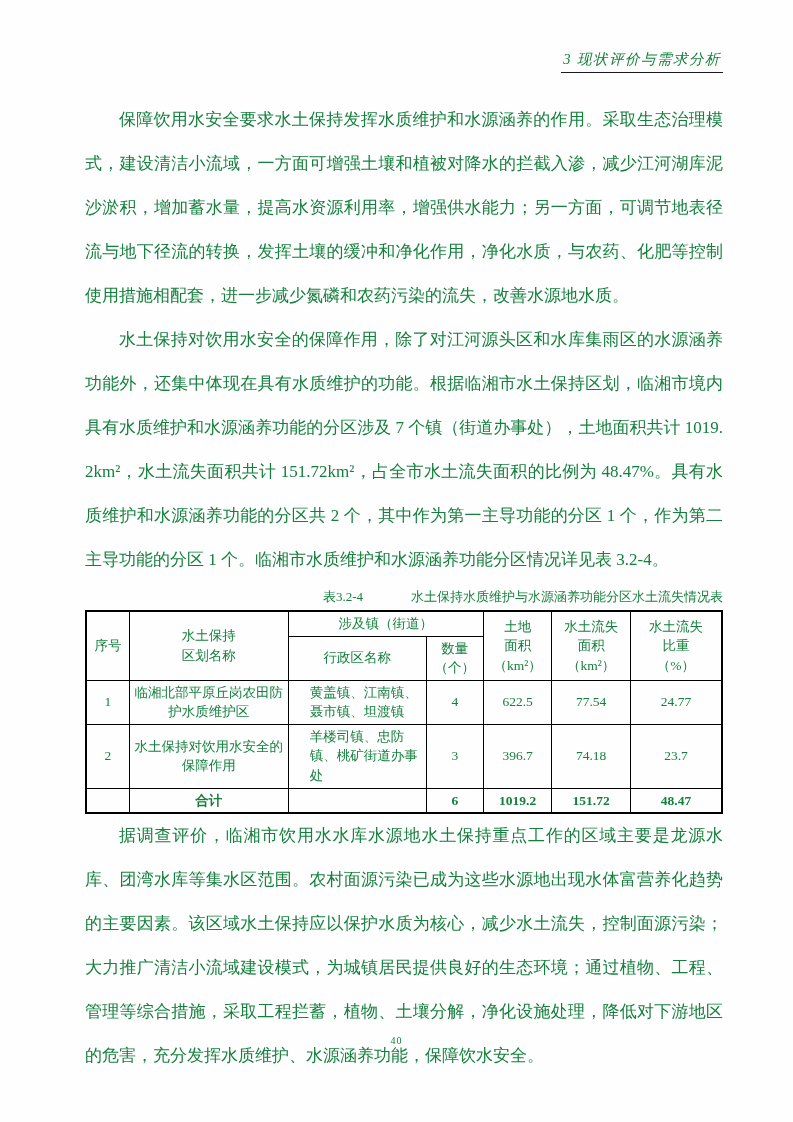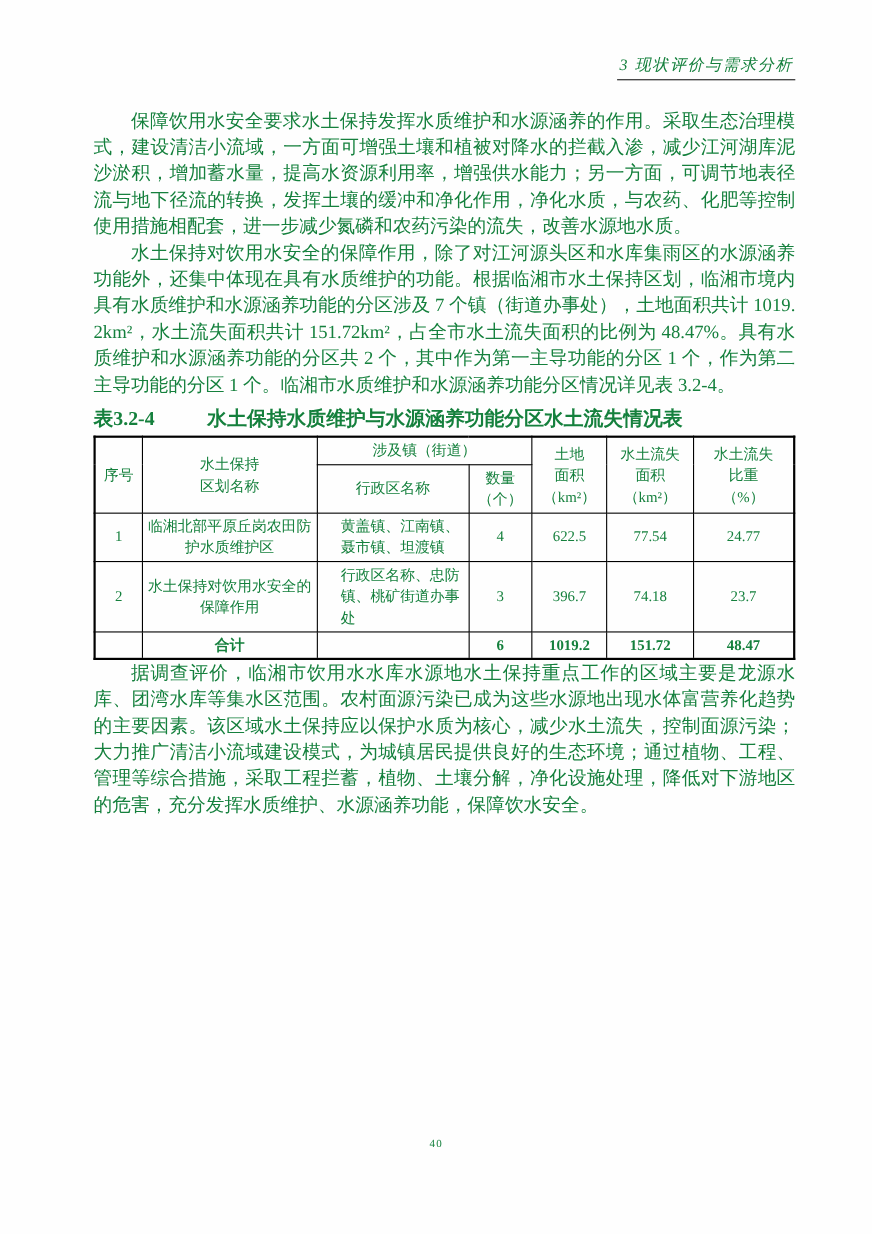--- a/index.html
+++ b/index.html
@@ -10,25 +10,25 @@
   }
   .running-header{
     position:absolute;top:50px;left:85px;right:70px;
     text-align:right;font-size:14.5px;font-style:italic;letter-spacing:1.5px;
   }
   .running-header .hdr-text{
     display:inline-block;border-bottom:1.5px solid #1b1b1b;padding:0 2px 3px 2px;
   }
   .content{position:absolute;top:98px;left:85px;width:638px;}
   .para{
-    margin:0;font-size:17px;line-height:24px;text-align:justify;
+    margin:0;font-size:17px;line-height:44px;text-align:justify;
     text-indent:2em;word-break:break-all;
   }
   .caption{
-    margin:6px 0 4px 0;text-align:left;font-weight:bold;font-size:18px;
+    margin:6px 0 4px 0;text-align:right;font-weight:normal;font-size:13px;
     white-space:nowrap;
   }
   .caption .cap-label{margin-right:48px;}
   table.loss{
     width:100%;border-collapse:collapse;table-layout:fixed;
     border:2px solid #000;font-size:13.5px;text-align:center;
   }
   table.loss td{
     border:1px solid #000;padding:2px 3px;vertical-align:middle;
     line-height:1.45;word-break:break-all;box-sizing:border-box;
@@ -101,21 +101,21 @@
           <td>临湘北部平原丘岗农田防护水质维护区</td>
           <td class="towns">黄盖镇、江南镇、聂市镇、坦渡镇</td>
           <td>4</td>
           <td>622.5</td>
           <td>77.54</td>
           <td>24.77</td>
         </tr>
         <tr class="drow">
           <td>2</td>
           <td>水土保持对饮用水安全的保障作用</td>
-          <td class="towns">行政区名称、忠防镇、桃矿街道办事处</td>
+          <td class="towns">羊楼司镇、忠防镇、桃矿街道办事处</td>
           <td>3</td>
           <td>396.7</td>
           <td>74.18</td>
           <td>23.7</td>
         </tr>
 
         <tr class="trow">
           <td></td>
           <td>合计</td>
           <td></td>

